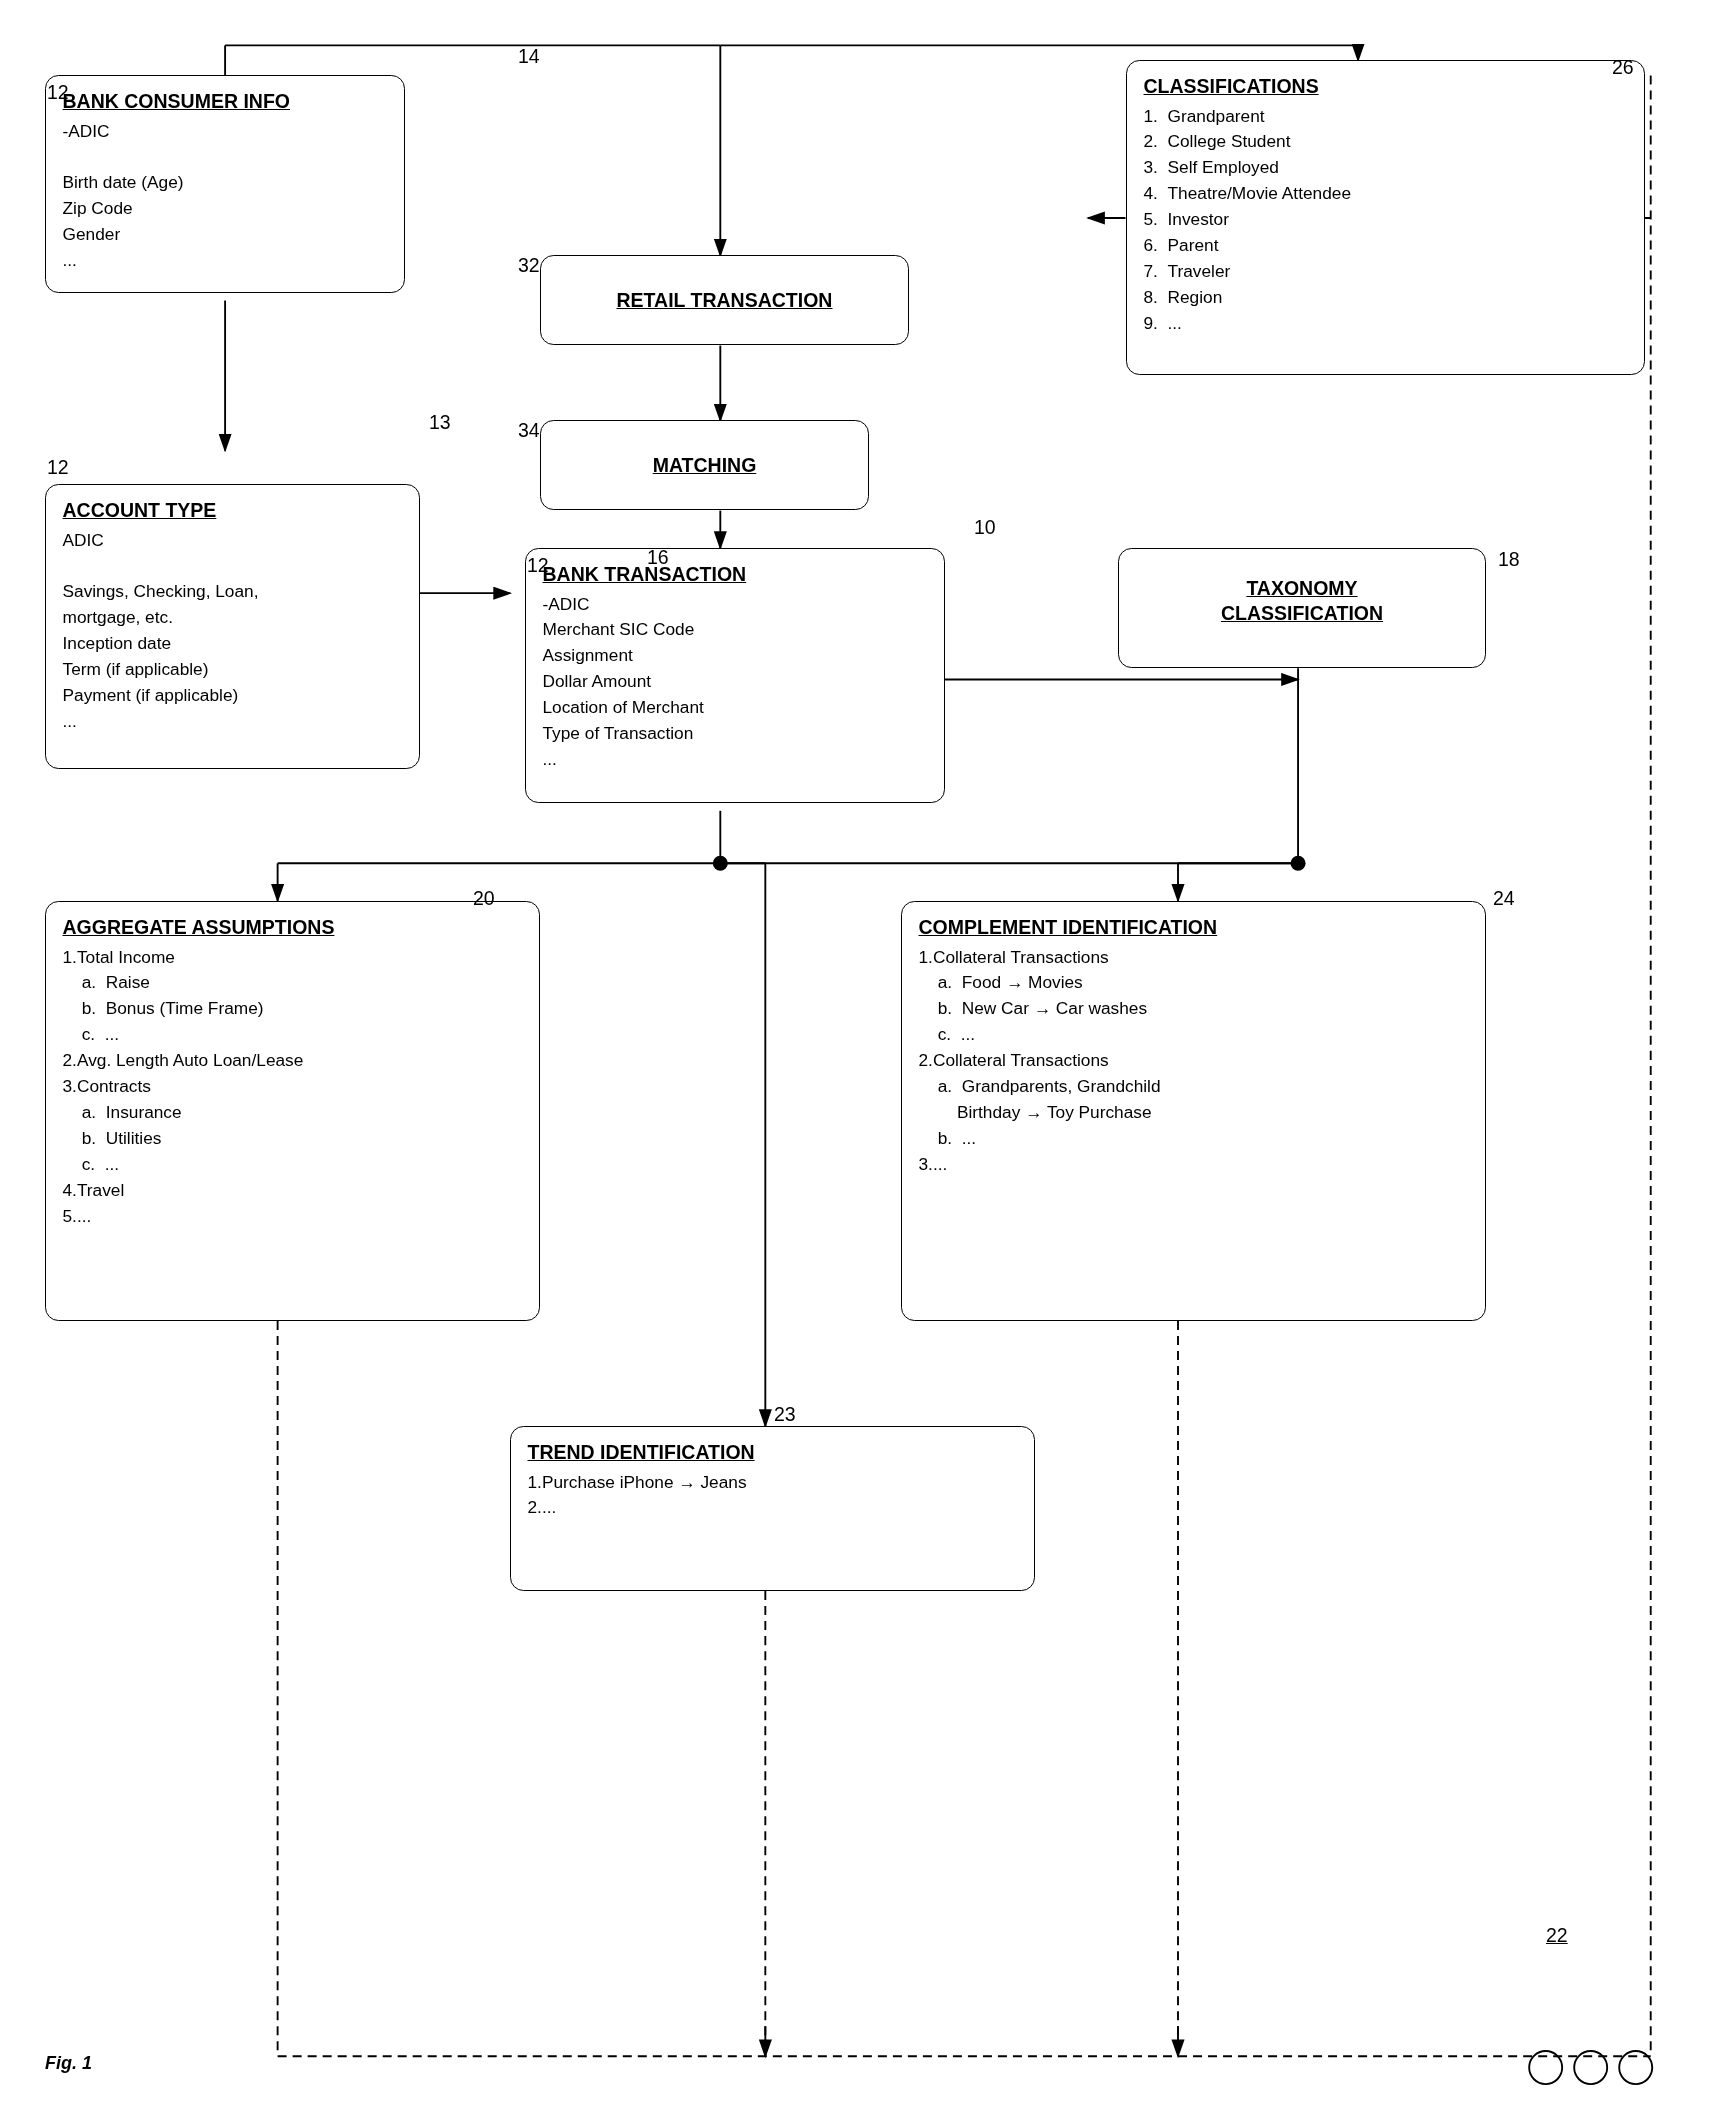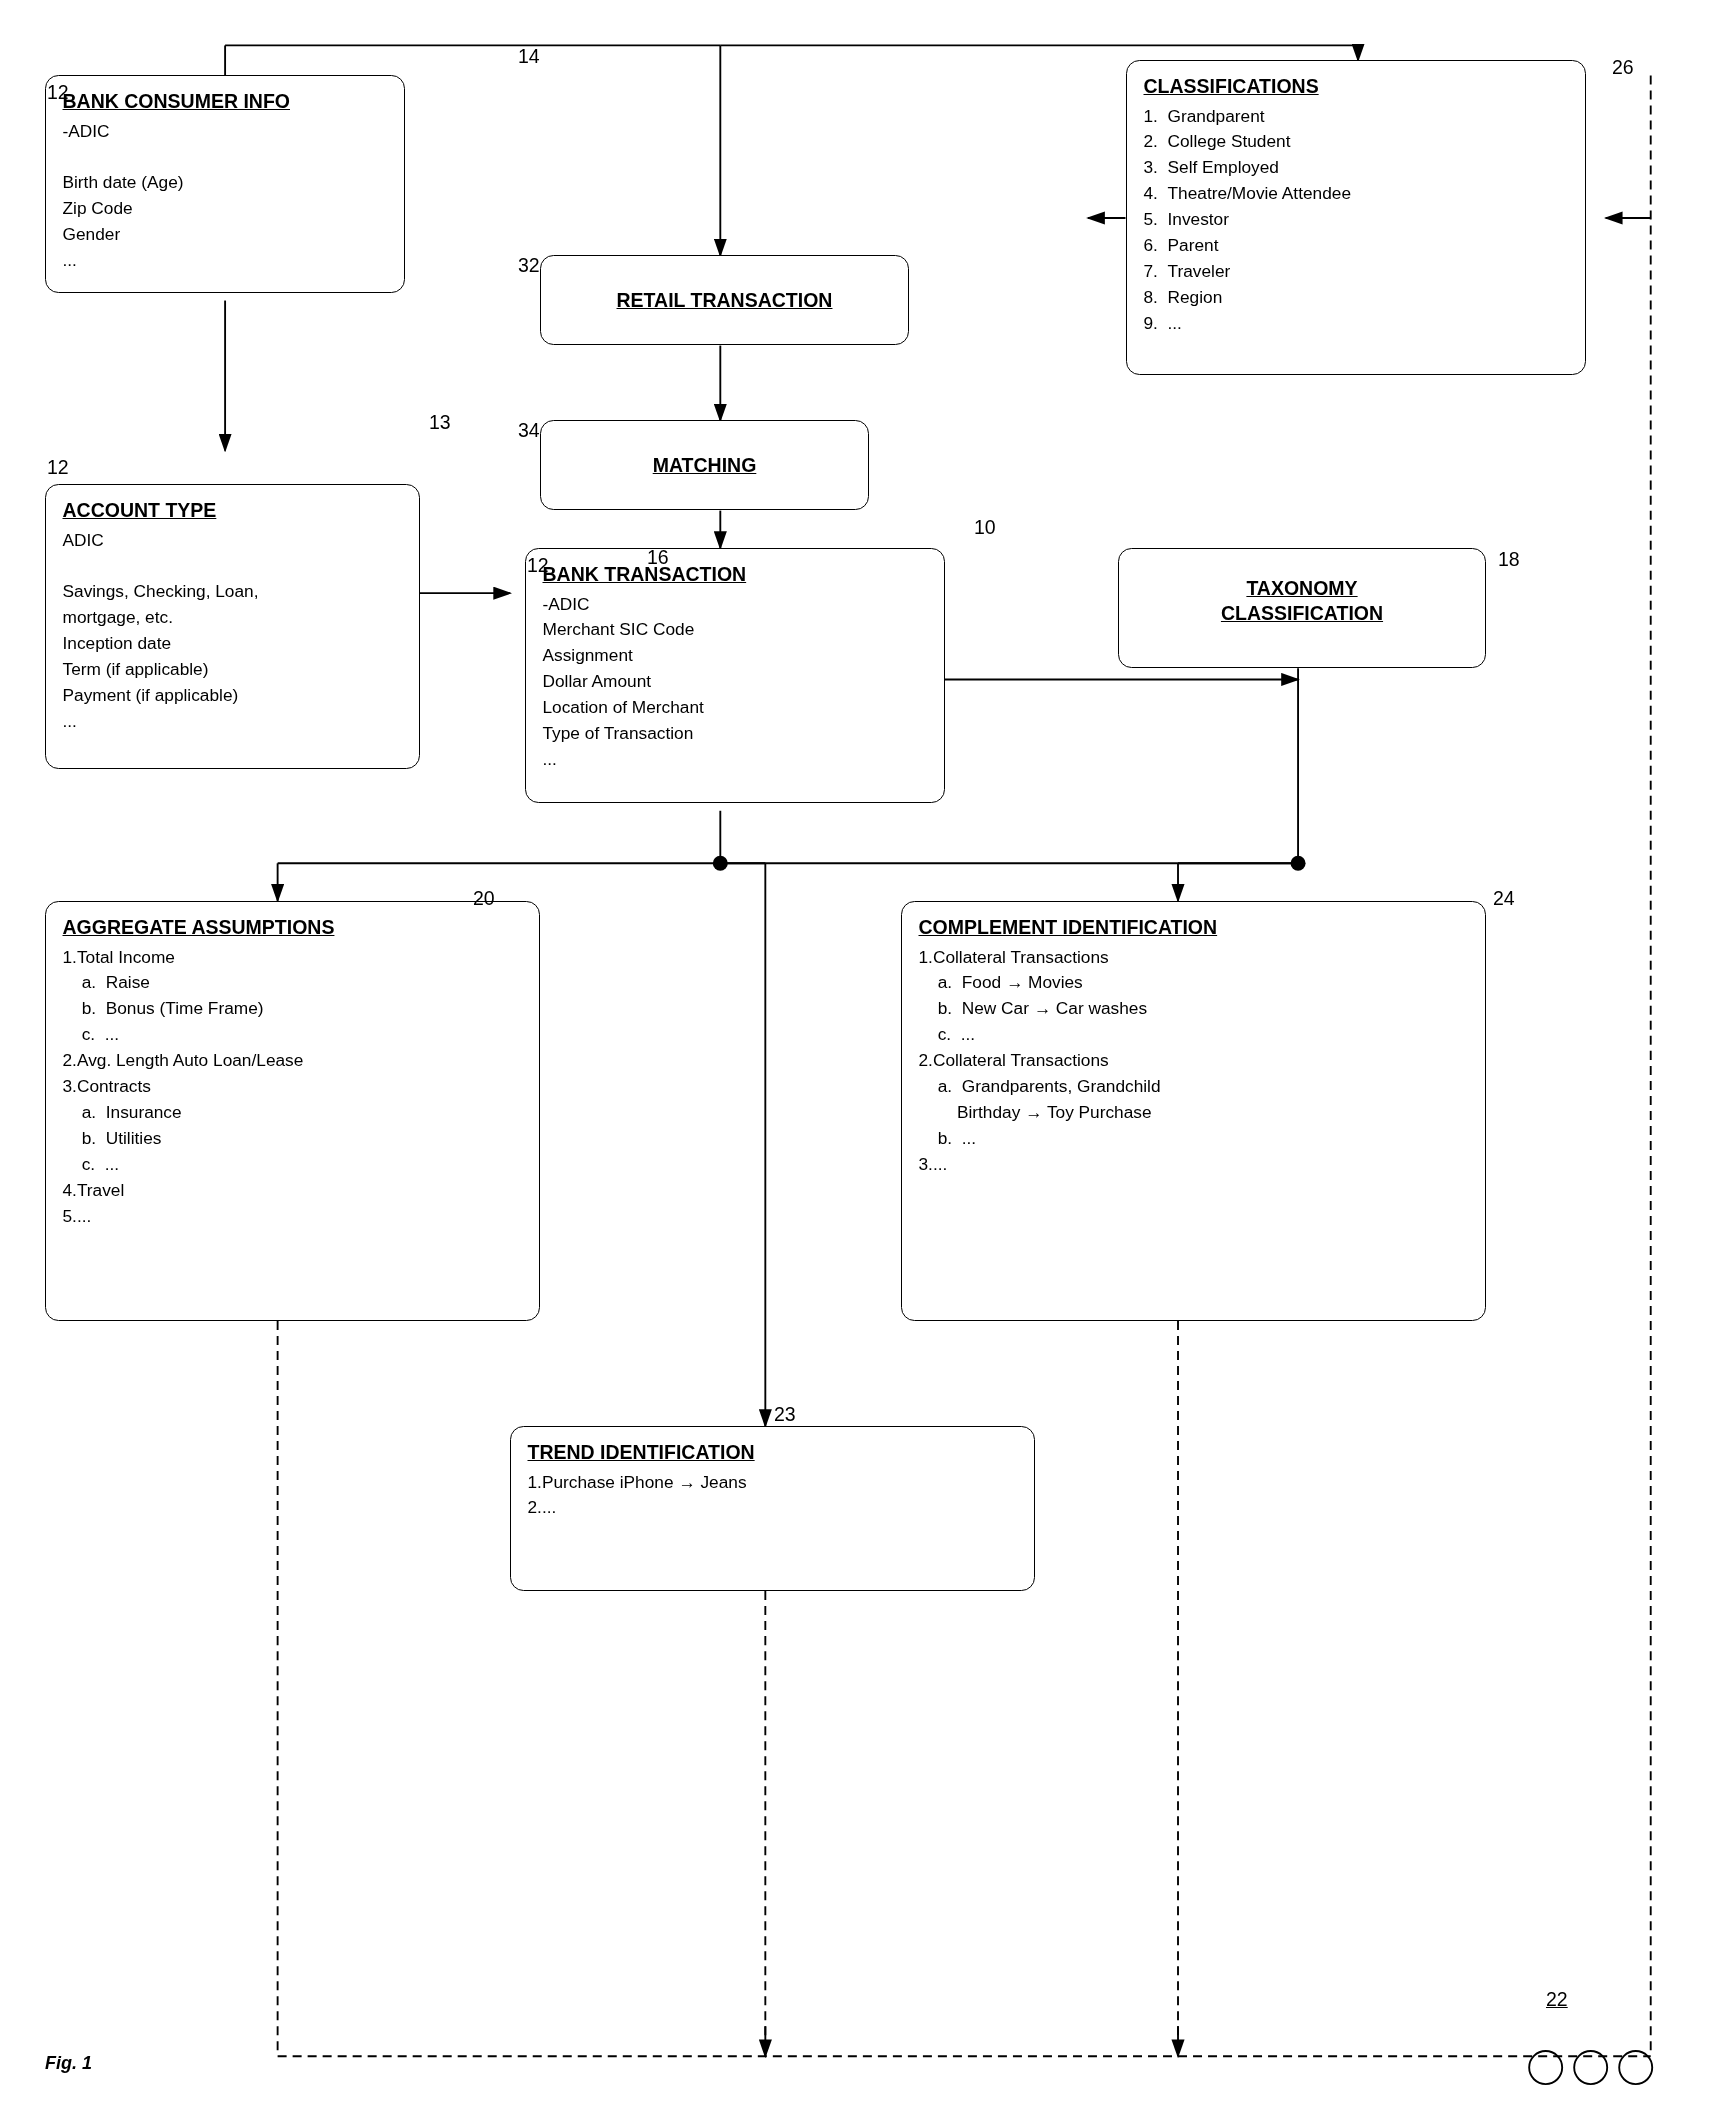--- a/index.html
+++ b/index.html
@@ -183,21 +183,21 @@
       Dollar Amount<br>
       Location of Merchant<br>
       Type of Transaction<br>
       ...
     </div>
   </div>
   <span class="label-num" style="left:527px; top:554px;">12</span>
   <span class="label-num" style="left:647px; top:546px;">16</span>
   <span class="label-num" style="left:974px; top:516px;">10</span>
 
-  <div class="box" style="left:1126px; top:60px; width:460px; min-height:315px;">
+  <div class="box" style="left:1126px; top:60px; width:519px; min-height:315px;">
     <div class="box-title">CLASSIFICATIONS</div>
     <div class="box-content">
       1. &nbsp;Grandparent<br>
       2. &nbsp;College Student<br>
       3. &nbsp;Self Employed<br>
       4. &nbsp;Theatre/Movie Attendee<br>
       5. &nbsp;Investor<br>
       6. &nbsp;Parent<br>
       7. &nbsp;Traveler<br>
       8. &nbsp;Region<br>
@@ -249,16 +249,16 @@
     <div class="box-title">TREND IDENTIFICATION</div>
     <div class="box-content">
       1.Purchase iPhone → Jeans<br>
       2....
     </div>
   </div>
   <span class="label-num" style="left:774px; top:1403px;">23</span>
 
   <div class="fig-label" style="left:45px; bottom:45px;">Fig. 1</div>
 
-  <span class="label-num" style="left:1546px; top:1988px;text-decoration:underline;">22</span>
+  <span class="label-num" style="left:1546px; top:1924px;text-decoration:underline;">22</span>
 
 </div>
 
 
 </body></html>

